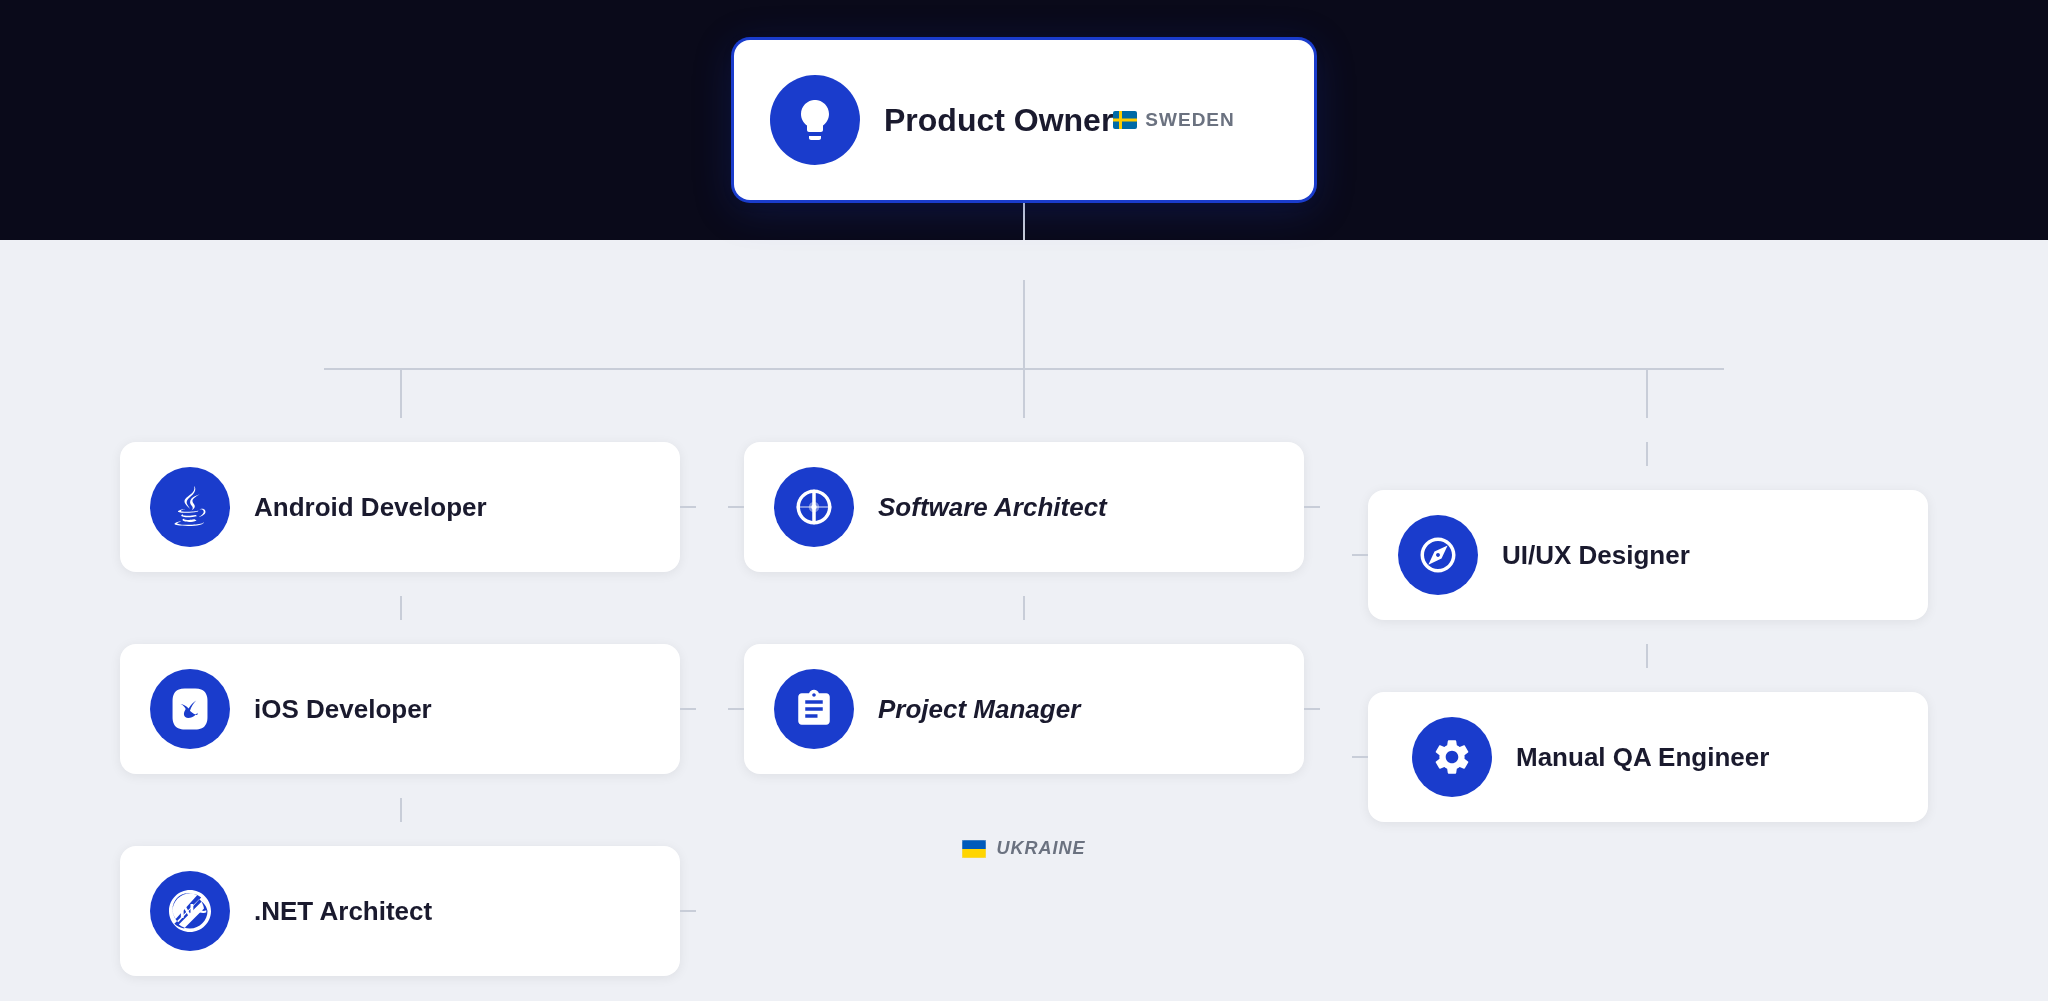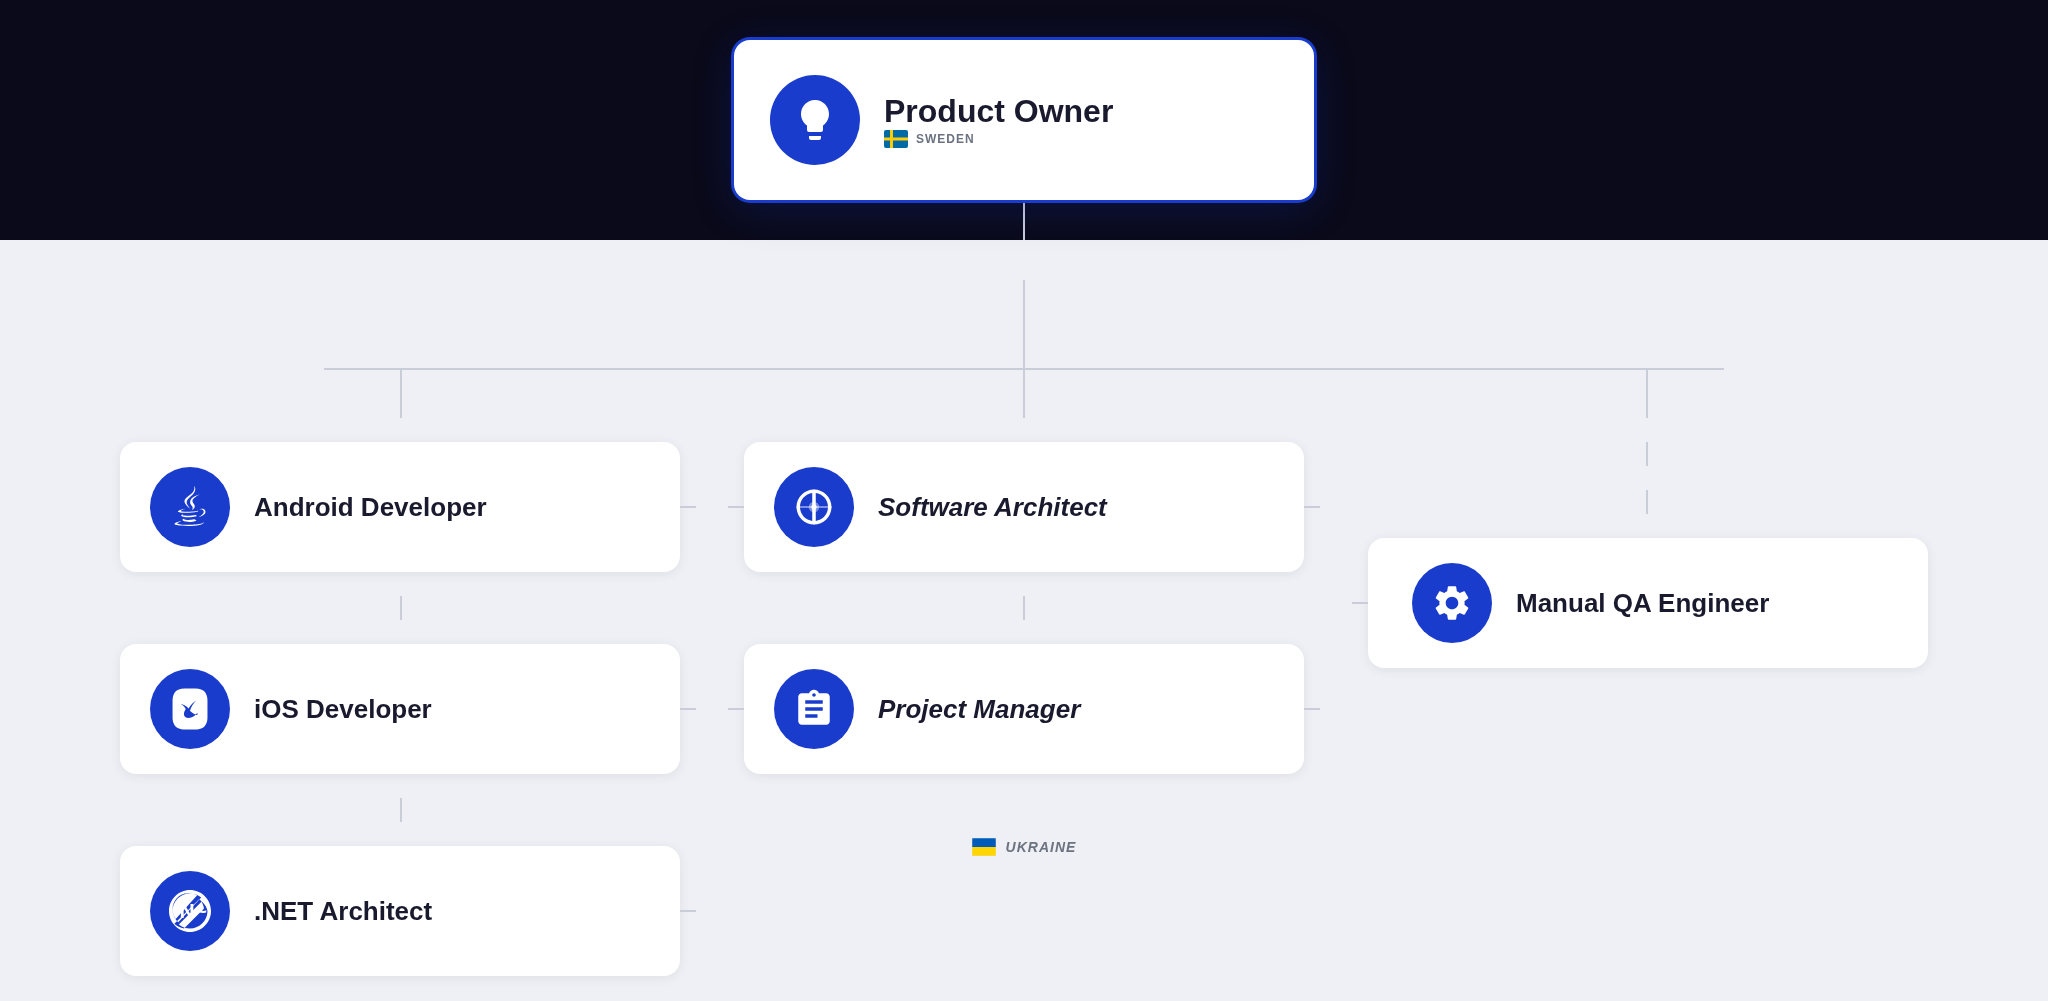--- a/index.html
+++ b/index.html
@@ -55,35 +55,36 @@
     }
 
     .icon-circle svg {
       width: 48px;
       height: 48px;
       fill: #fff;
     }
 
     .card-text {
       display: flex;
-      flex-direction: column;
+      flex-direction: row;
       gap: 0;
+      align-items: center;
     }
 
     .card-title {
       font-size: 32px;
       font-weight: 700;
       color: #1a1a2e;
     }
 
     .card-subtitle {
       display: flex;
       align-items: center;
       gap: 8px;
-      font-size: 12px;
+      font-size: 19px;
       font-weight: 700;
       color: #6b7280;
       letter-spacing: 1px;
     }
 
     .flag-sweden {
       width: 24px;
       height: 18px;
       display: inline-block;
     }
@@ -294,31 +295,40 @@
           </div>
           <span class="card-title">Project Manager</span>
         </div>
 
         <div style="display:flex;align-items:center;gap:10px;margin-top:40px;">
           <svg class="flag-ukraine" viewBox="0 0 24 18">
             <rect width="24" height="9" rx="0" fill="#005BBB"></rect>
             <rect y="9" width="24" height="9" fill="#FFD500"></rect>
             <rect width="24" height="18" rx="2" fill="none" stroke="#e0e0e0" stroke-width="0.5"></rect>
           </svg>
-          <span style="font-size:14px;font-weight:700;color:#6b7280;letter-spacing:1px;">UKRAINE</span>
+          <span style="font-size:18px;font-weight:700;color:#6b7280;letter-spacing:1px;">UKRAINE</span>
         </div>
       </div>
 
       <div class="column" style="align-items:flex-end; margin-right: 60px;">
 
         <div style="width:2px;height:50px;background:#c8cdd8;margin-right:280px;"></div>
 
 
         <div style="width:2px;height:24px;background:#c8cdd8;margin-right:280px;"></div>
 
+        <div class="child-card" style="position:relative;">
+          <div style="position:absolute;left:-16px;top:50%;transform:translateY(-50%);width:16px;height:2px;background:#c8cdd8;"></div>
+          <div class="icon-circle">
+            <svg viewBox="0 0 24 24" fill="white">
+              <path d="M12 2C6.48 2 2 6.48 2 12s4.48 10 10 10 10-4.48 10-10S17.52 2 12 2zm0 18c-4.41 0-8-3.59-8-8s3.59-8 8-8 8 3.59 8 8-3.59 8-8 8zm-5.5-2.5l7.51-3.49L17.5 6.5 9.99 9.99 6.5 17.5zm5.5-6.6c.61 0 1.1.49 1.1 1.1s-.49 1.1-1.1 1.1-1.1-.49-1.1-1.1.49-1.1 1.1-1.1z"></path>
+            </svg>
+          </div>
+          <span class="card-title">UI/UX Designer</span>
+        </div>
 
         <div style="width:2px;height:24px;background:#c8cdd8;margin-right:280px;"></div>
 
         <div class="child-card" style="position:relative;padding-left:44px;">
           <div style="position:absolute;left:-16px;top:50%;transform:translateY(-50%);width:16px;height:2px;background:#c8cdd8;"></div>
           <div class="icon-circle">
             <svg viewBox="0 0 24 24" fill="white">
               <path d="M19.14 12.94c.04-.3.06-.61.06-.94 0-.32-.02-.64-.07-.94l2.03-1.58c.18-.14.23-.41.12-.61l-1.92-3.32c-.12-.22-.37-.29-.59-.22l-2.39.96c-.5-.38-1.03-.7-1.62-.94l-.36-2.54c-.04-.24-.24-.41-.48-.41h-3.84c-.24 0-.43.17-.47.41l-.36 2.54c-.59.24-1.13.57-1.62.94l-2.39-.96c-.22-.08-.47 0-.59.22L2.74 8.87c-.12.21-.08.47.12.61l2.03 1.58c-.05.3-.09.63-.09.94s.02.64.07.94l-2.03 1.58c-.18.14-.23.41-.12.61l1.92 3.32c.12.22.37.29.59.22l2.39-.96c.5.38 1.03.7 1.62.94l.36 2.54c.05.24.24.41.48.41h3.84c.24 0 .44-.17.47-.41l.36-2.54c.59-.24 1.13-.56 1.62-.94l2.39.96c.22.08.47 0 .59-.22l1.92-3.32c.12-.22.07-.47-.12-.61l-2.01-1.58zM12 15.6c-1.98 0-3.6-1.62-3.6-3.6s1.62-3.6 3.6-3.6 3.6 1.62 3.6 3.6-1.62 3.6-3.6 3.6z"></path>
             </svg>
           </div>

